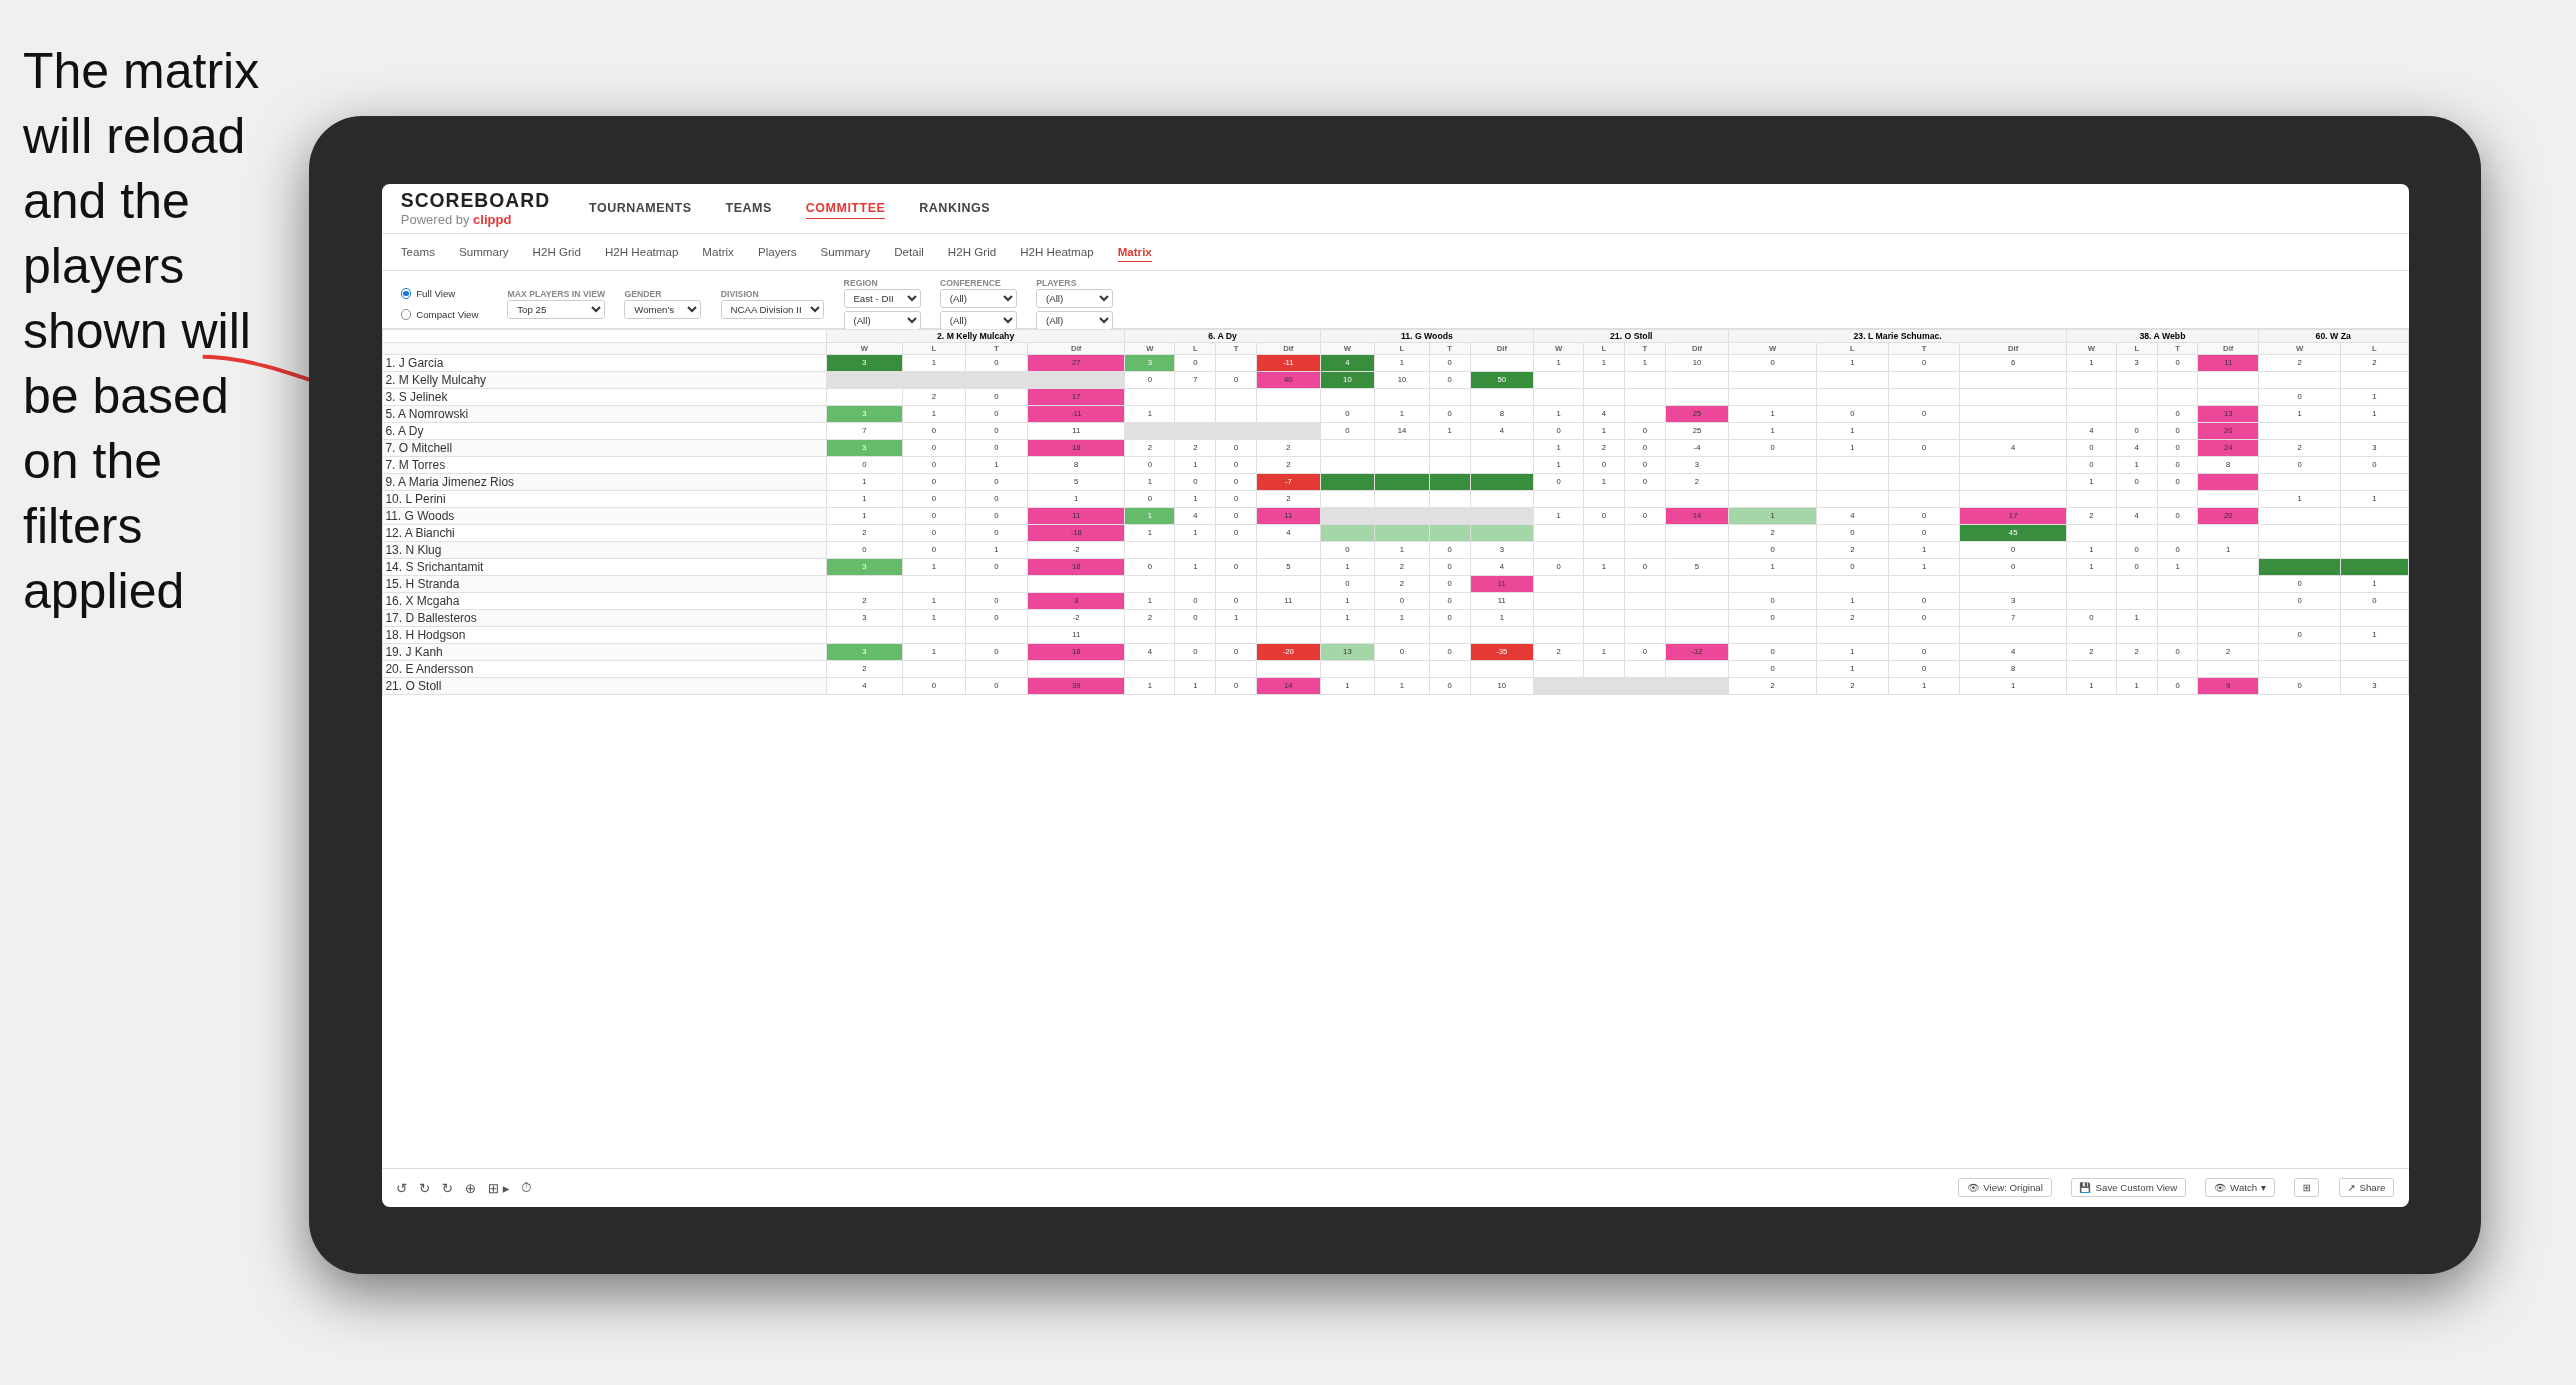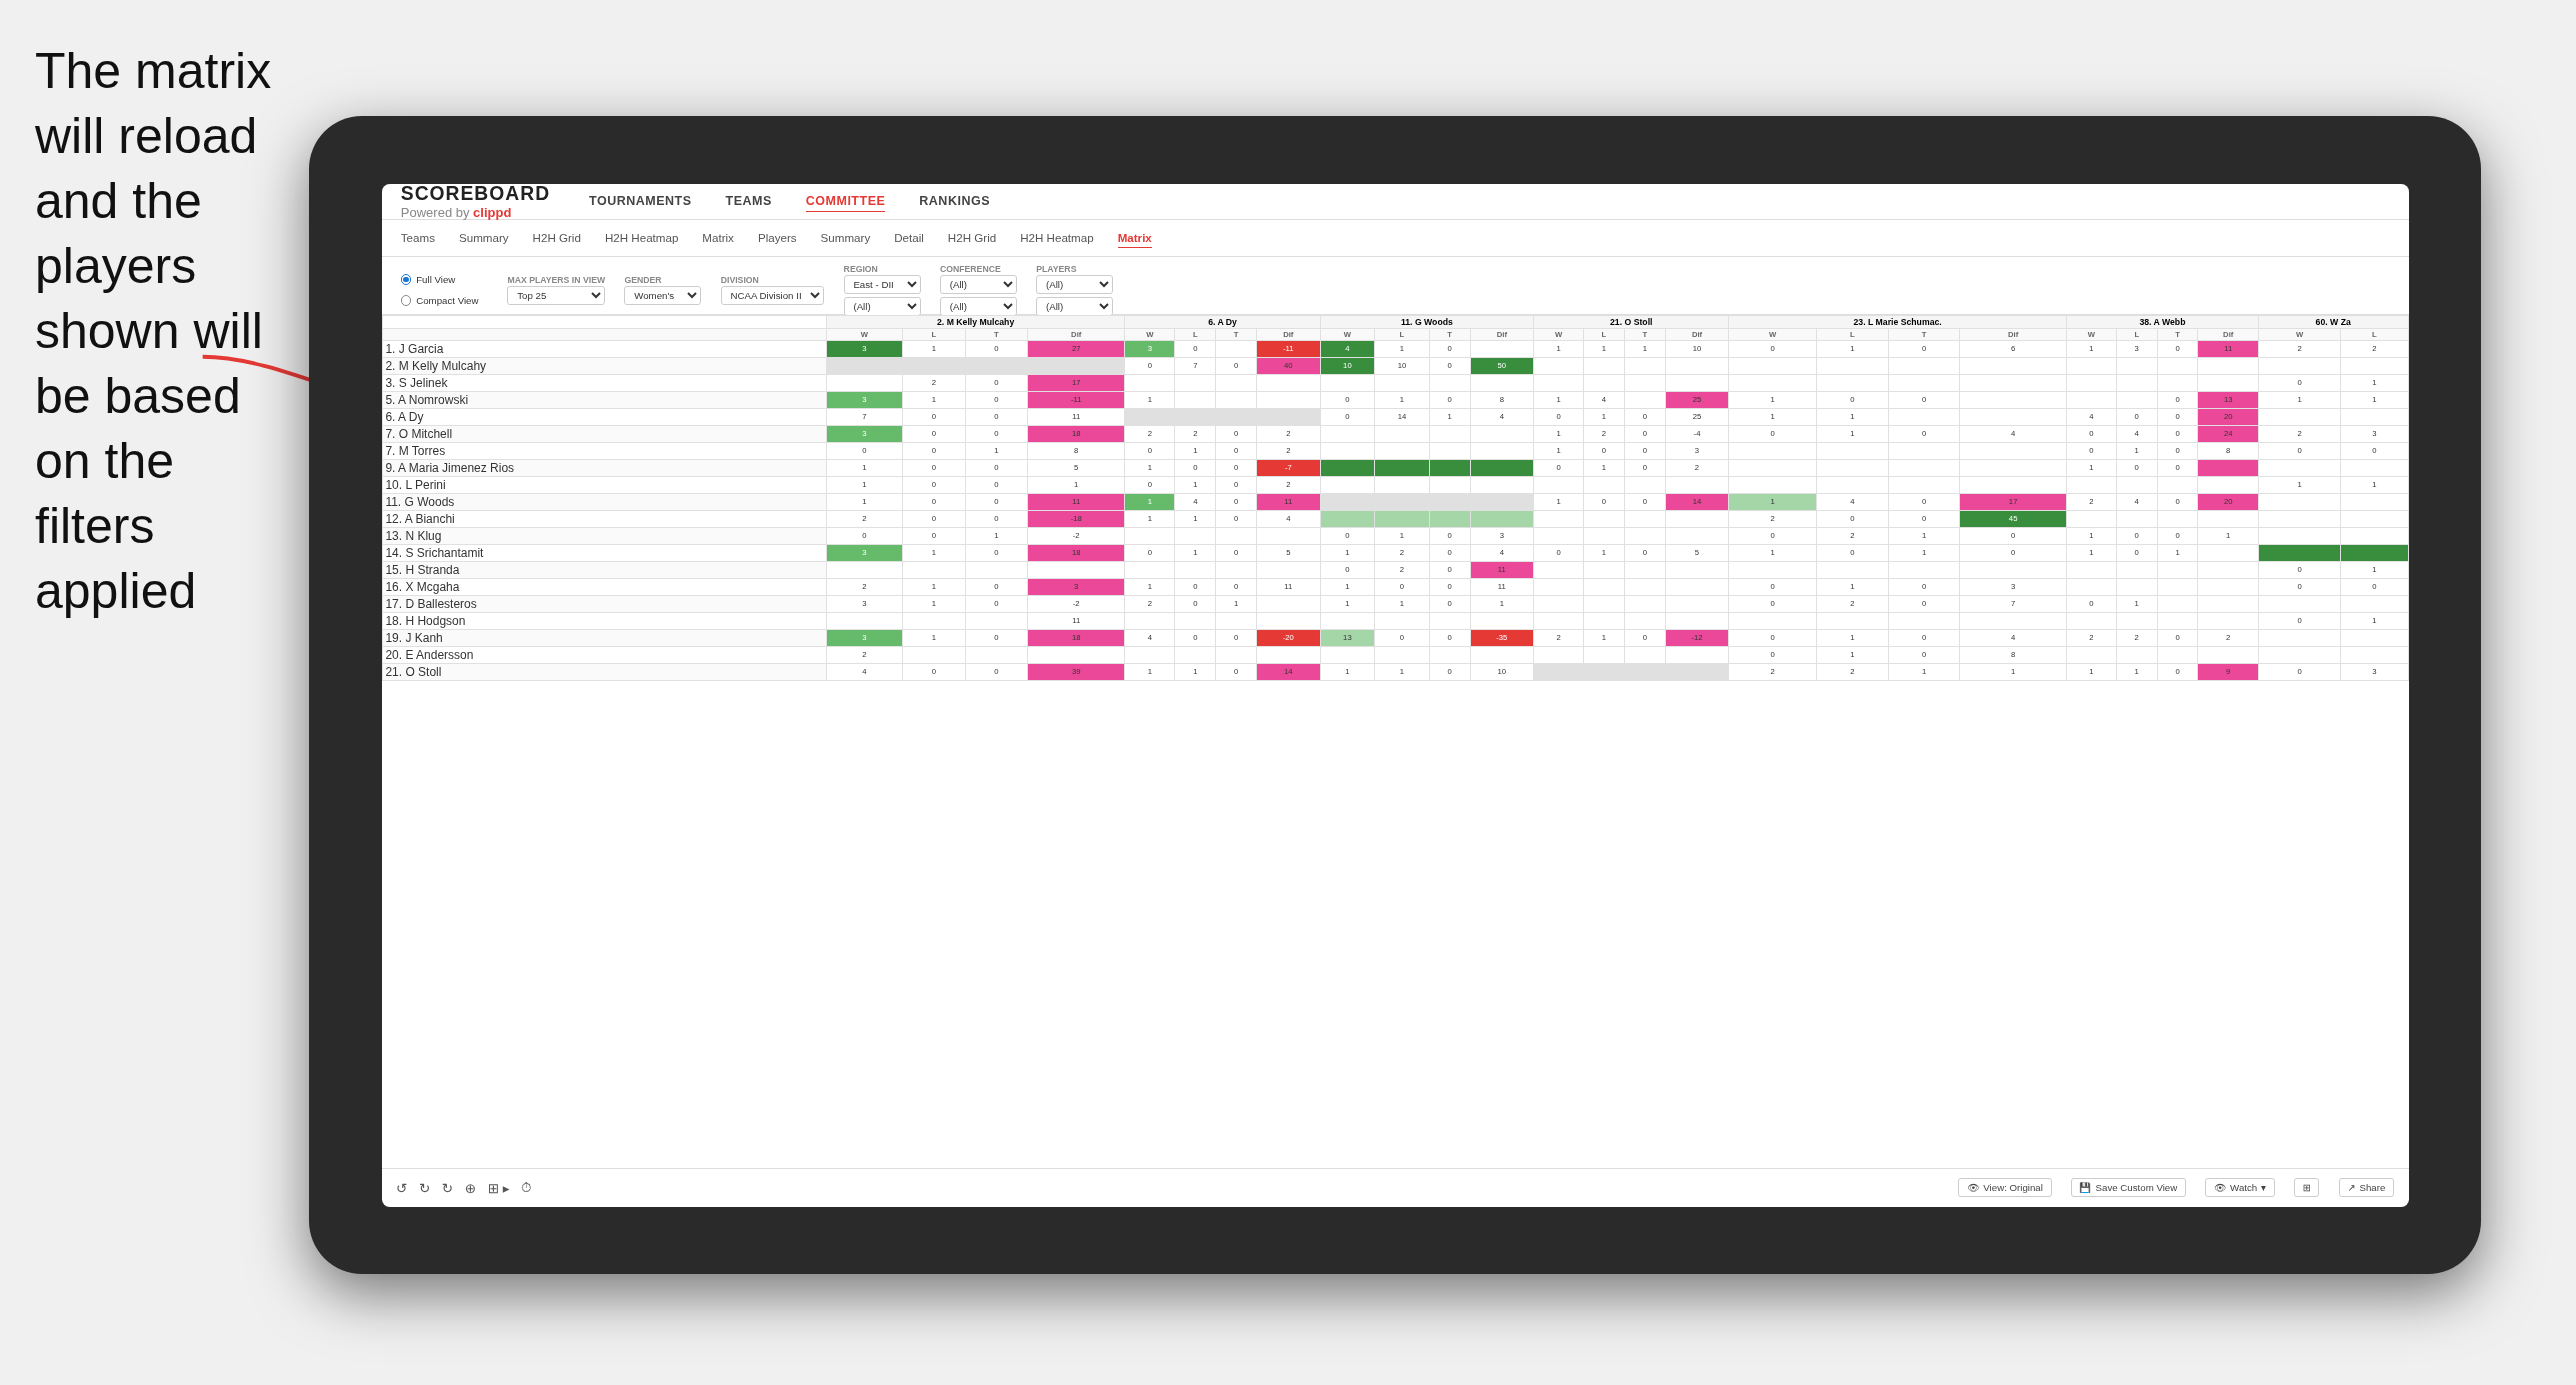--- a/index.html
+++ b/index.html
@@ -8,21 +8,21 @@
       font-family: Arial, sans-serif;
       width: 2576px;
       height: 1386px;
       position: relative;
       overflow: hidden;
     }
 
     
     .annotation-text {
       position: absolute;
-      left: 35px;
+      left: 23px;
       top: 39px;
       font-size: 50px;
       font-weight: 400;
       line-height: 1.3;
       color: #111;
       width: 270px;
     }
 
     
     .arrow-container {
@@ -60,21 +60,21 @@
       overflow: hidden;
       display: flex;
       flex-direction: column;
     }
 
     
     .nav-bar {
       display: flex;
       align-items: center;
       padding: 0 19.3px;
-      height: 36px;
+      height: 50px;
       border-bottom: 1px solid #ddd;
       flex-shrink: 0;
     }
     .logo-area {
       display: flex;
       flex-direction: column;
       margin-right: 39px;
     }
     .logo-scoreboard {
       font-size: 19.3px;

